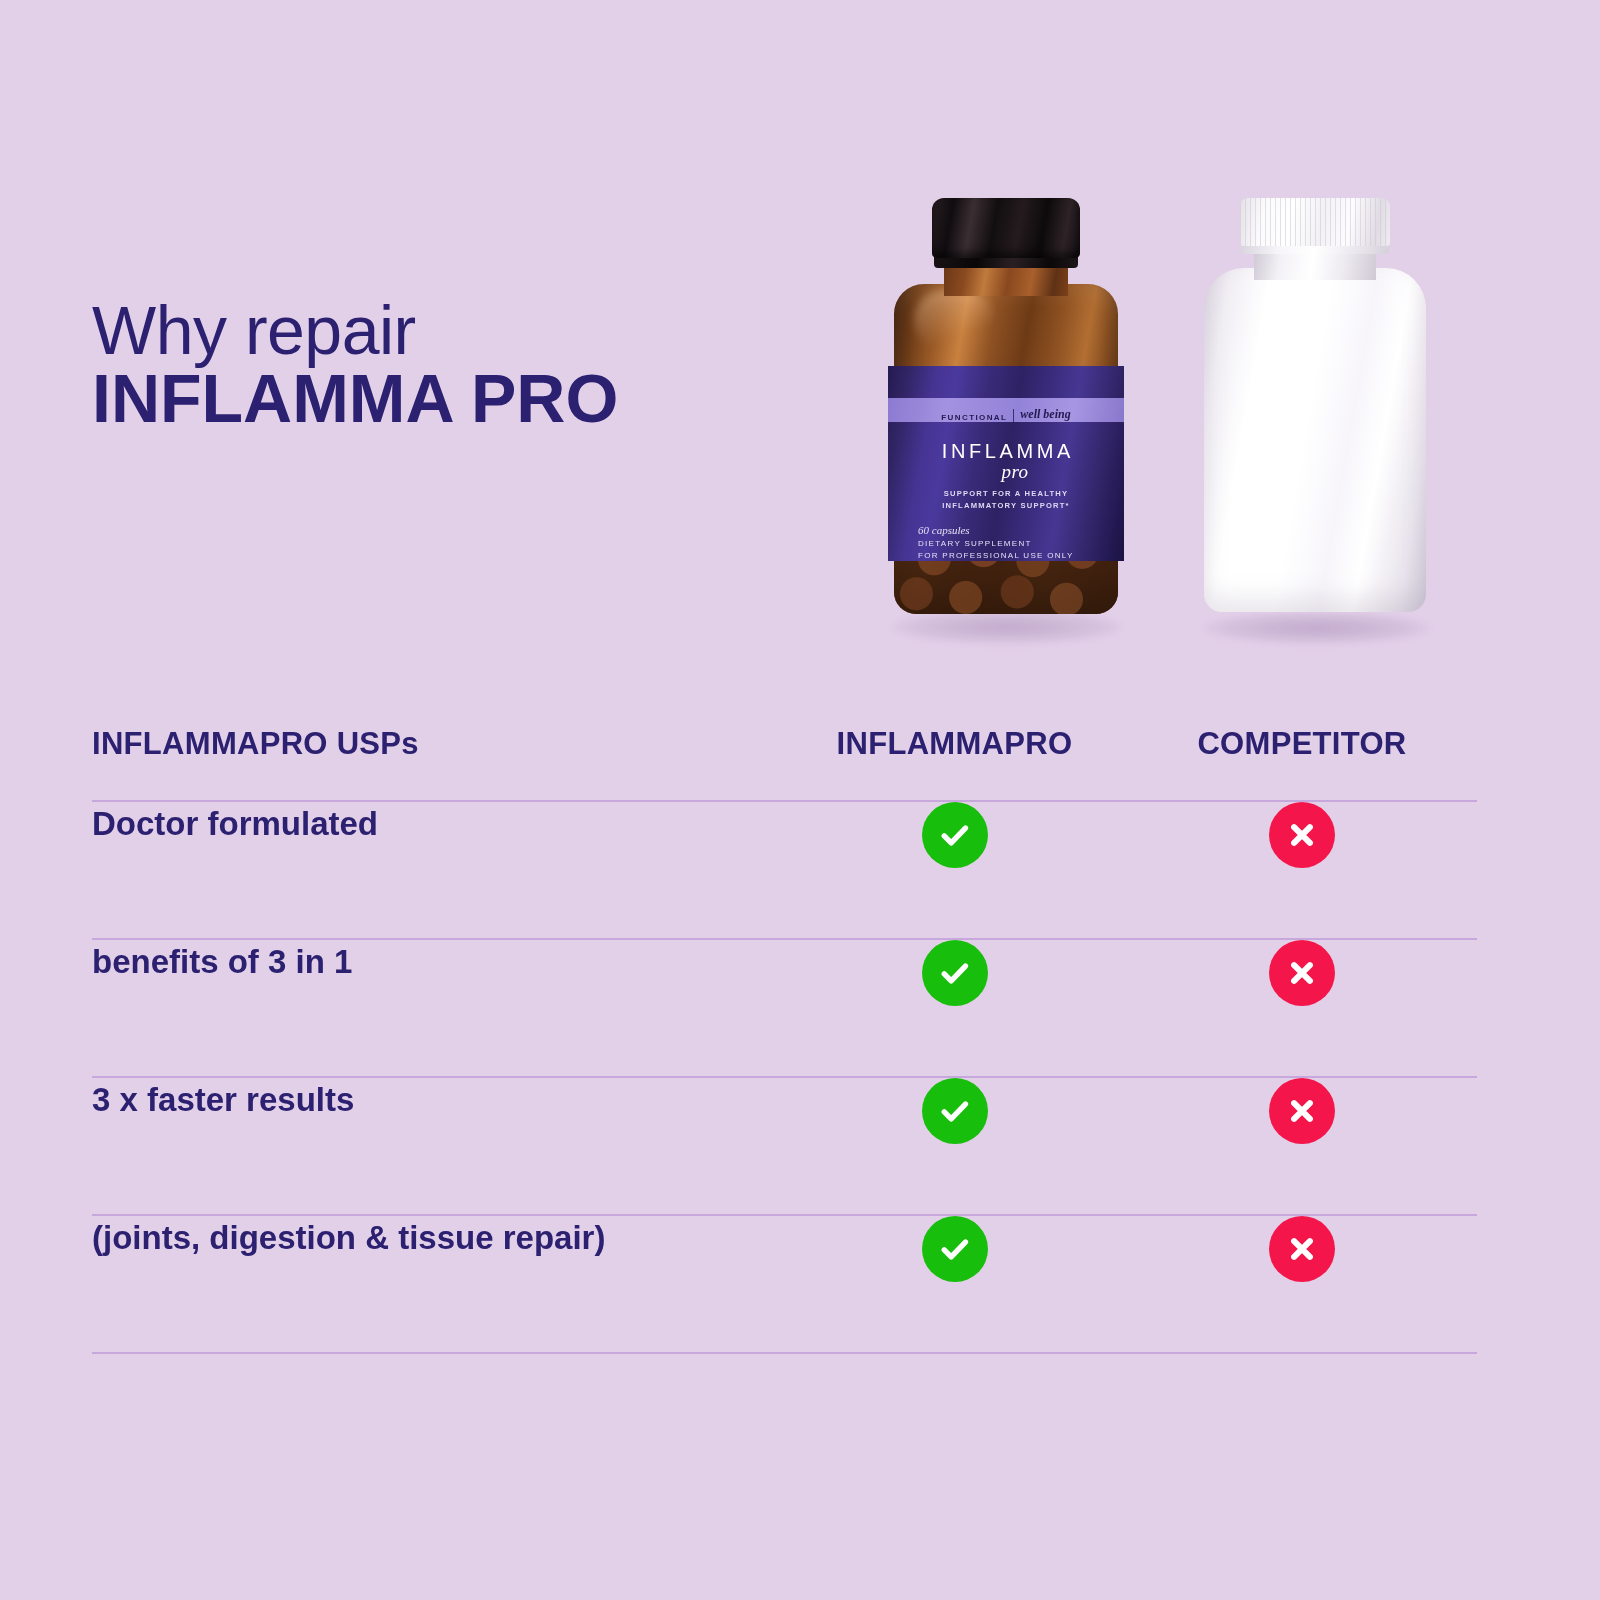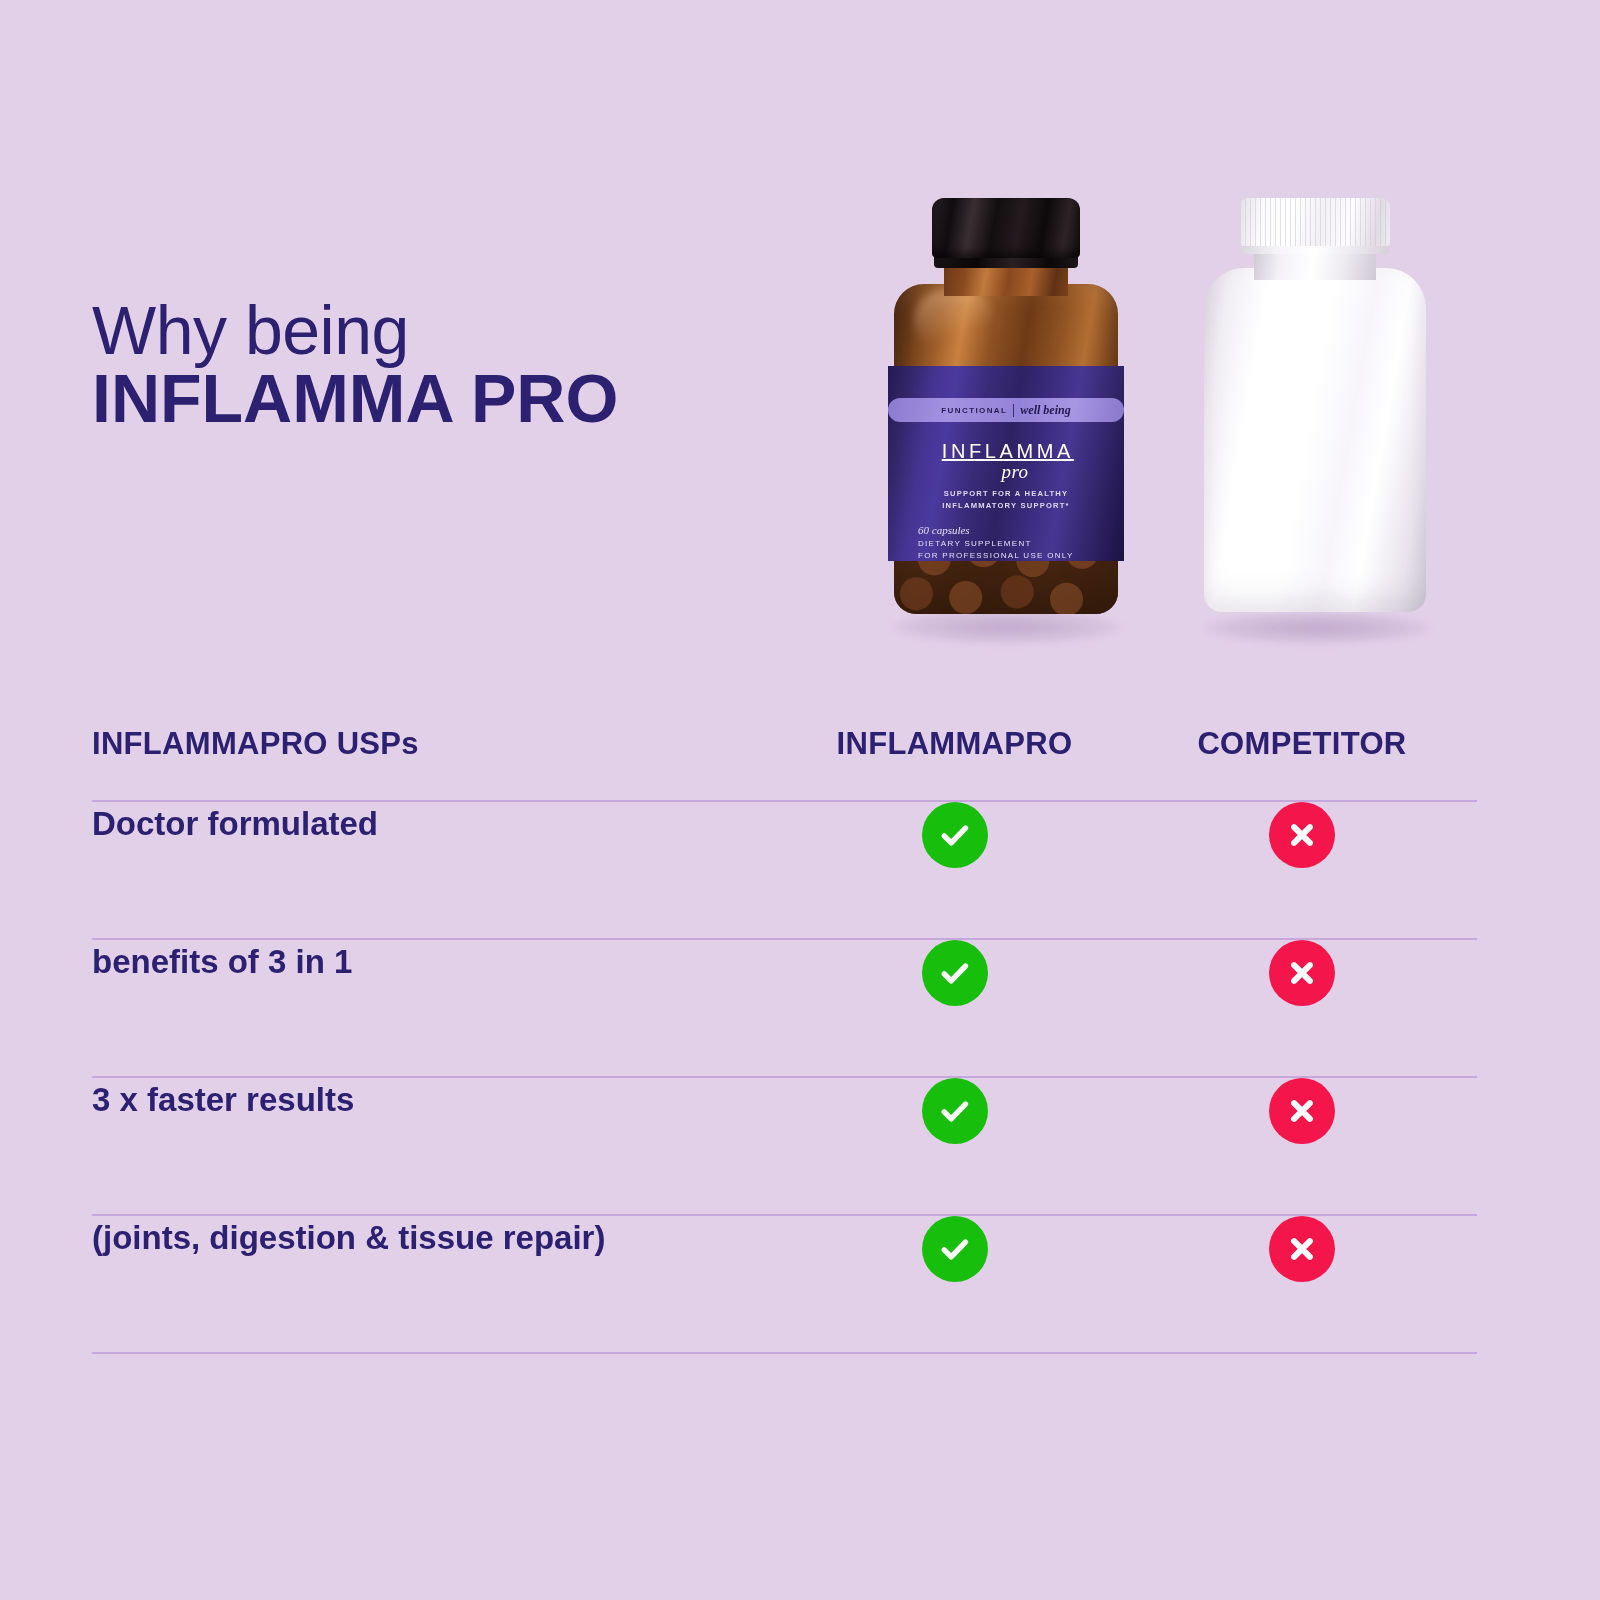--- a/index.html
+++ b/index.html
@@ -170,24 +170,23 @@
     overflow: hidden;
   }
   .label-banner {
     position: absolute;
     left: 0;
     top: 32px;
     width: 100%;
     height: 24px;
     background: linear-gradient(100deg,#8b7ad0 0%,#a392e0 25%,#9383d8 55%,#a796e2 78%,#8878cc 100%);
     display: flex;
-    align-items: center;
+    align-items: flex-end;
     justify-content: center;
     gap: 0px;
-    border-radius: 12px;
   }
   .banner-functional {
     font-size: 8px;
     letter-spacing: 1.4px;
     color: #241a52;
     font-weight: 600;
   }
   .banner-sep {
     display: inline-block;
     width: 1px;
@@ -205,21 +204,20 @@
   }
   .label-brand {
     position: absolute;
     top: 74px;
     width: 100%;
     font-size: 20px;
     letter-spacing: 3.6px;
     color: #ffffff;
     font-weight: 400;
     text-indent: 3.6px;
-    text-decoration: underline;
   }
   .label-pro {
     position: absolute;
     top: 95px;
     width: 100%;
     font-family: "Liberation Serif", serif;
     font-style: italic;
     font-size: 19px;
     color: #ffffff;
     letter-spacing: 0.5px;
@@ -379,21 +377,21 @@
     justify-content: center;
   }
   .icon-check { background: #17be0b; }
   .icon-cross { background: #f4164a; }
   .icon-circle svg { display: block; }
 </style>
 </head>
 <body>
 
 <div class="heading">
-  <span class="heading-line1">Why being</span>
+  <span class="heading-line1">Why repair</span>
   <span class="heading-line2">INFLAMMA PRO</span>
 </div>
 
 <div class="product-stage">
 
   <div class="bottle-shadow" style="left:52px; width:230px; height:34px;"></div>
   <div class="bottle-pro">
     <div class="pro-body">
       <div class="pro-shoulder-gloss"></div>
       <div class="pro-capsules"></div>

